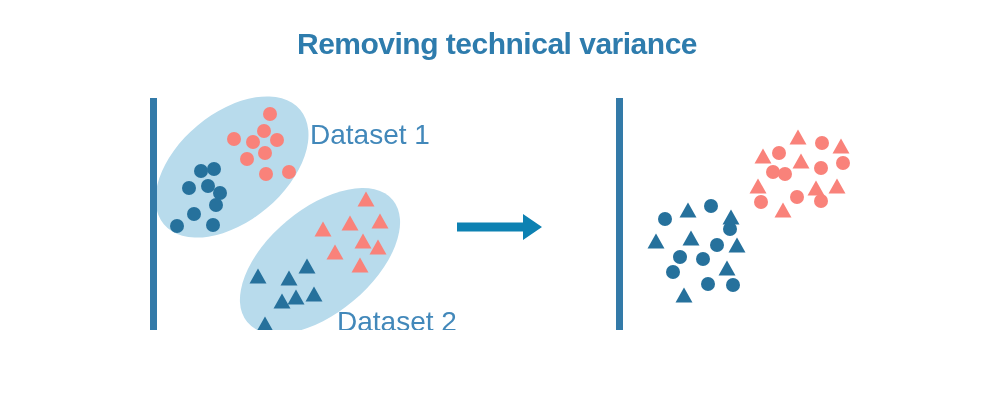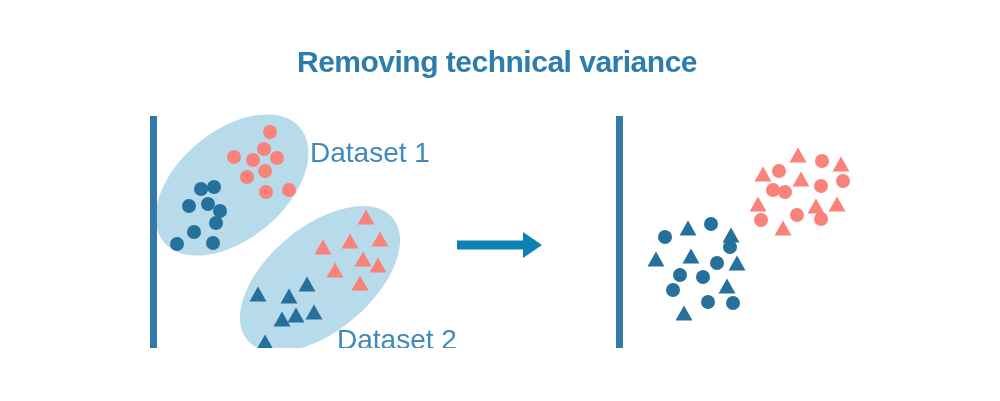--- a/index.html
+++ b/index.html
@@ -2,21 +2,20 @@
 <html><head>
 <meta charset="utf-8">
 <style>
   html,body{margin:0;padding:0;background:#ffffff;}
   .canvas{
     position:relative;
     width:1000px;height:330px;
     background:#ffffff;
     overflow:hidden;
     font-family:"Liberation Sans", sans-serif;
-    margin-top:18px;
   }
   svg.diagram{position:absolute;left:0;top:0;width:1000px;height:401px;}
   text.fig-title{
     font-family:"Liberation Sans", sans-serif;
     font-size:30px;
     font-weight:700;
     letter-spacing:-0.5px;
     text-anchor:middle;
   }
   text.ds-label{

